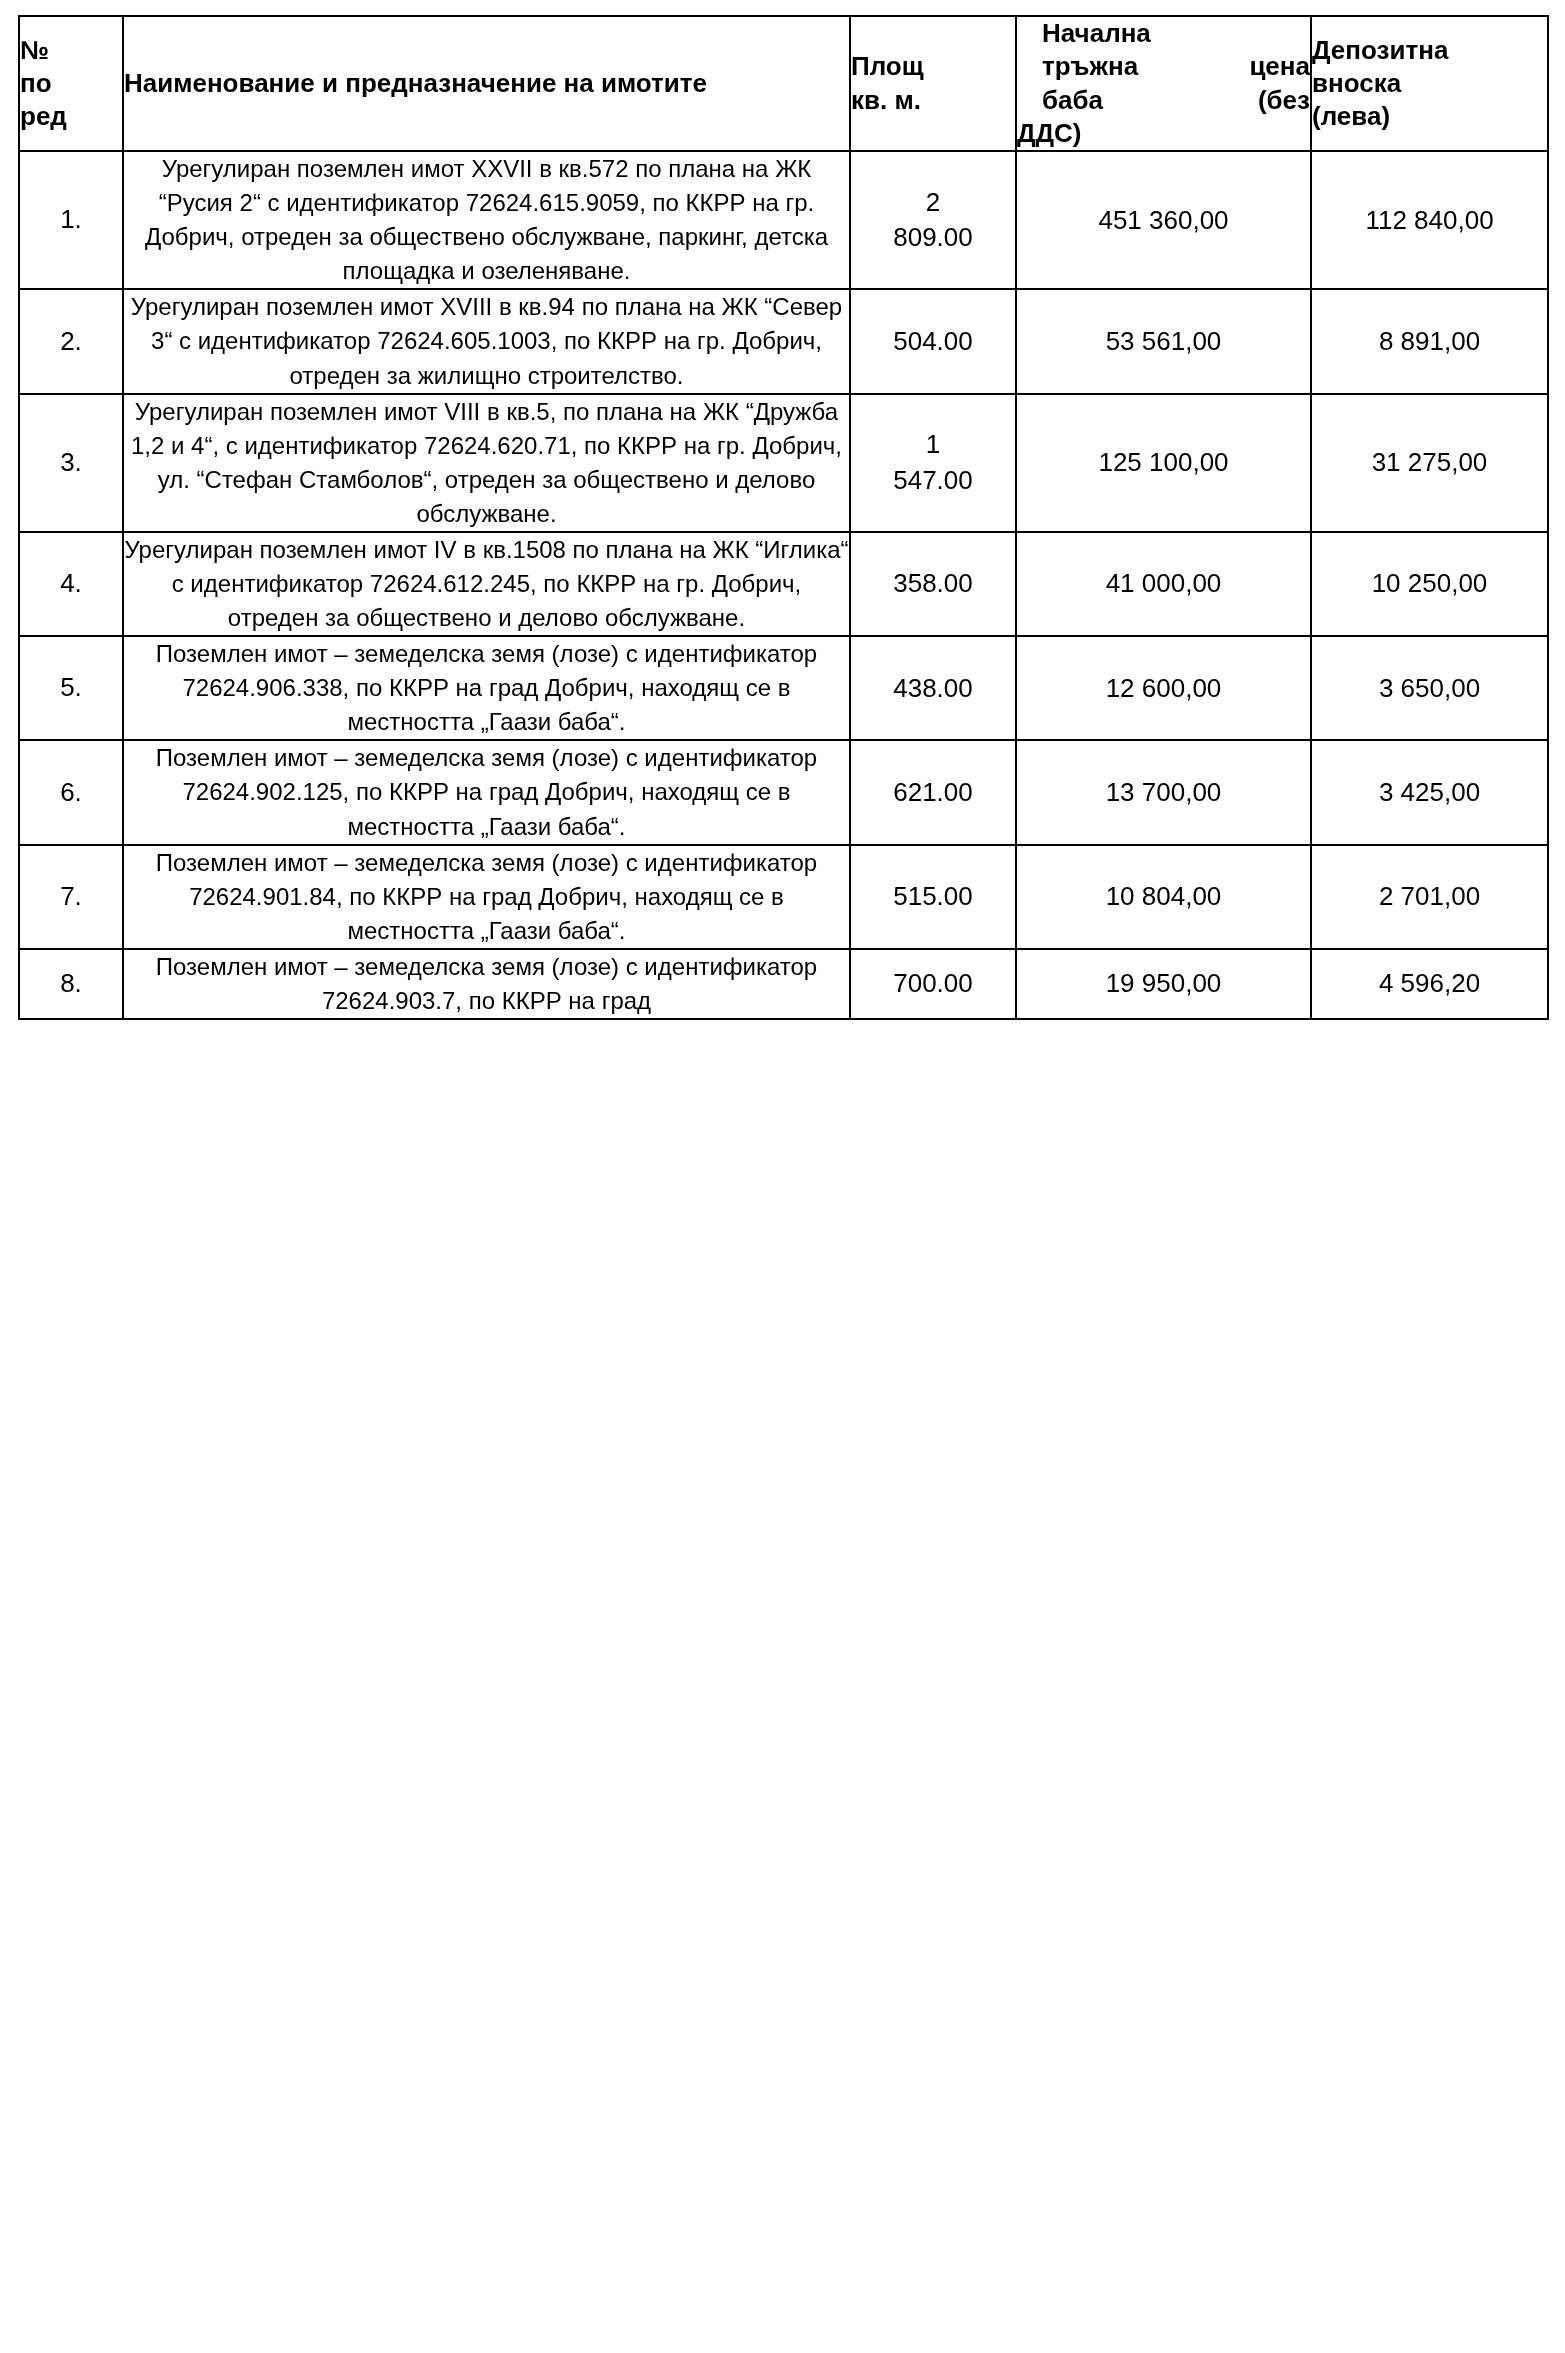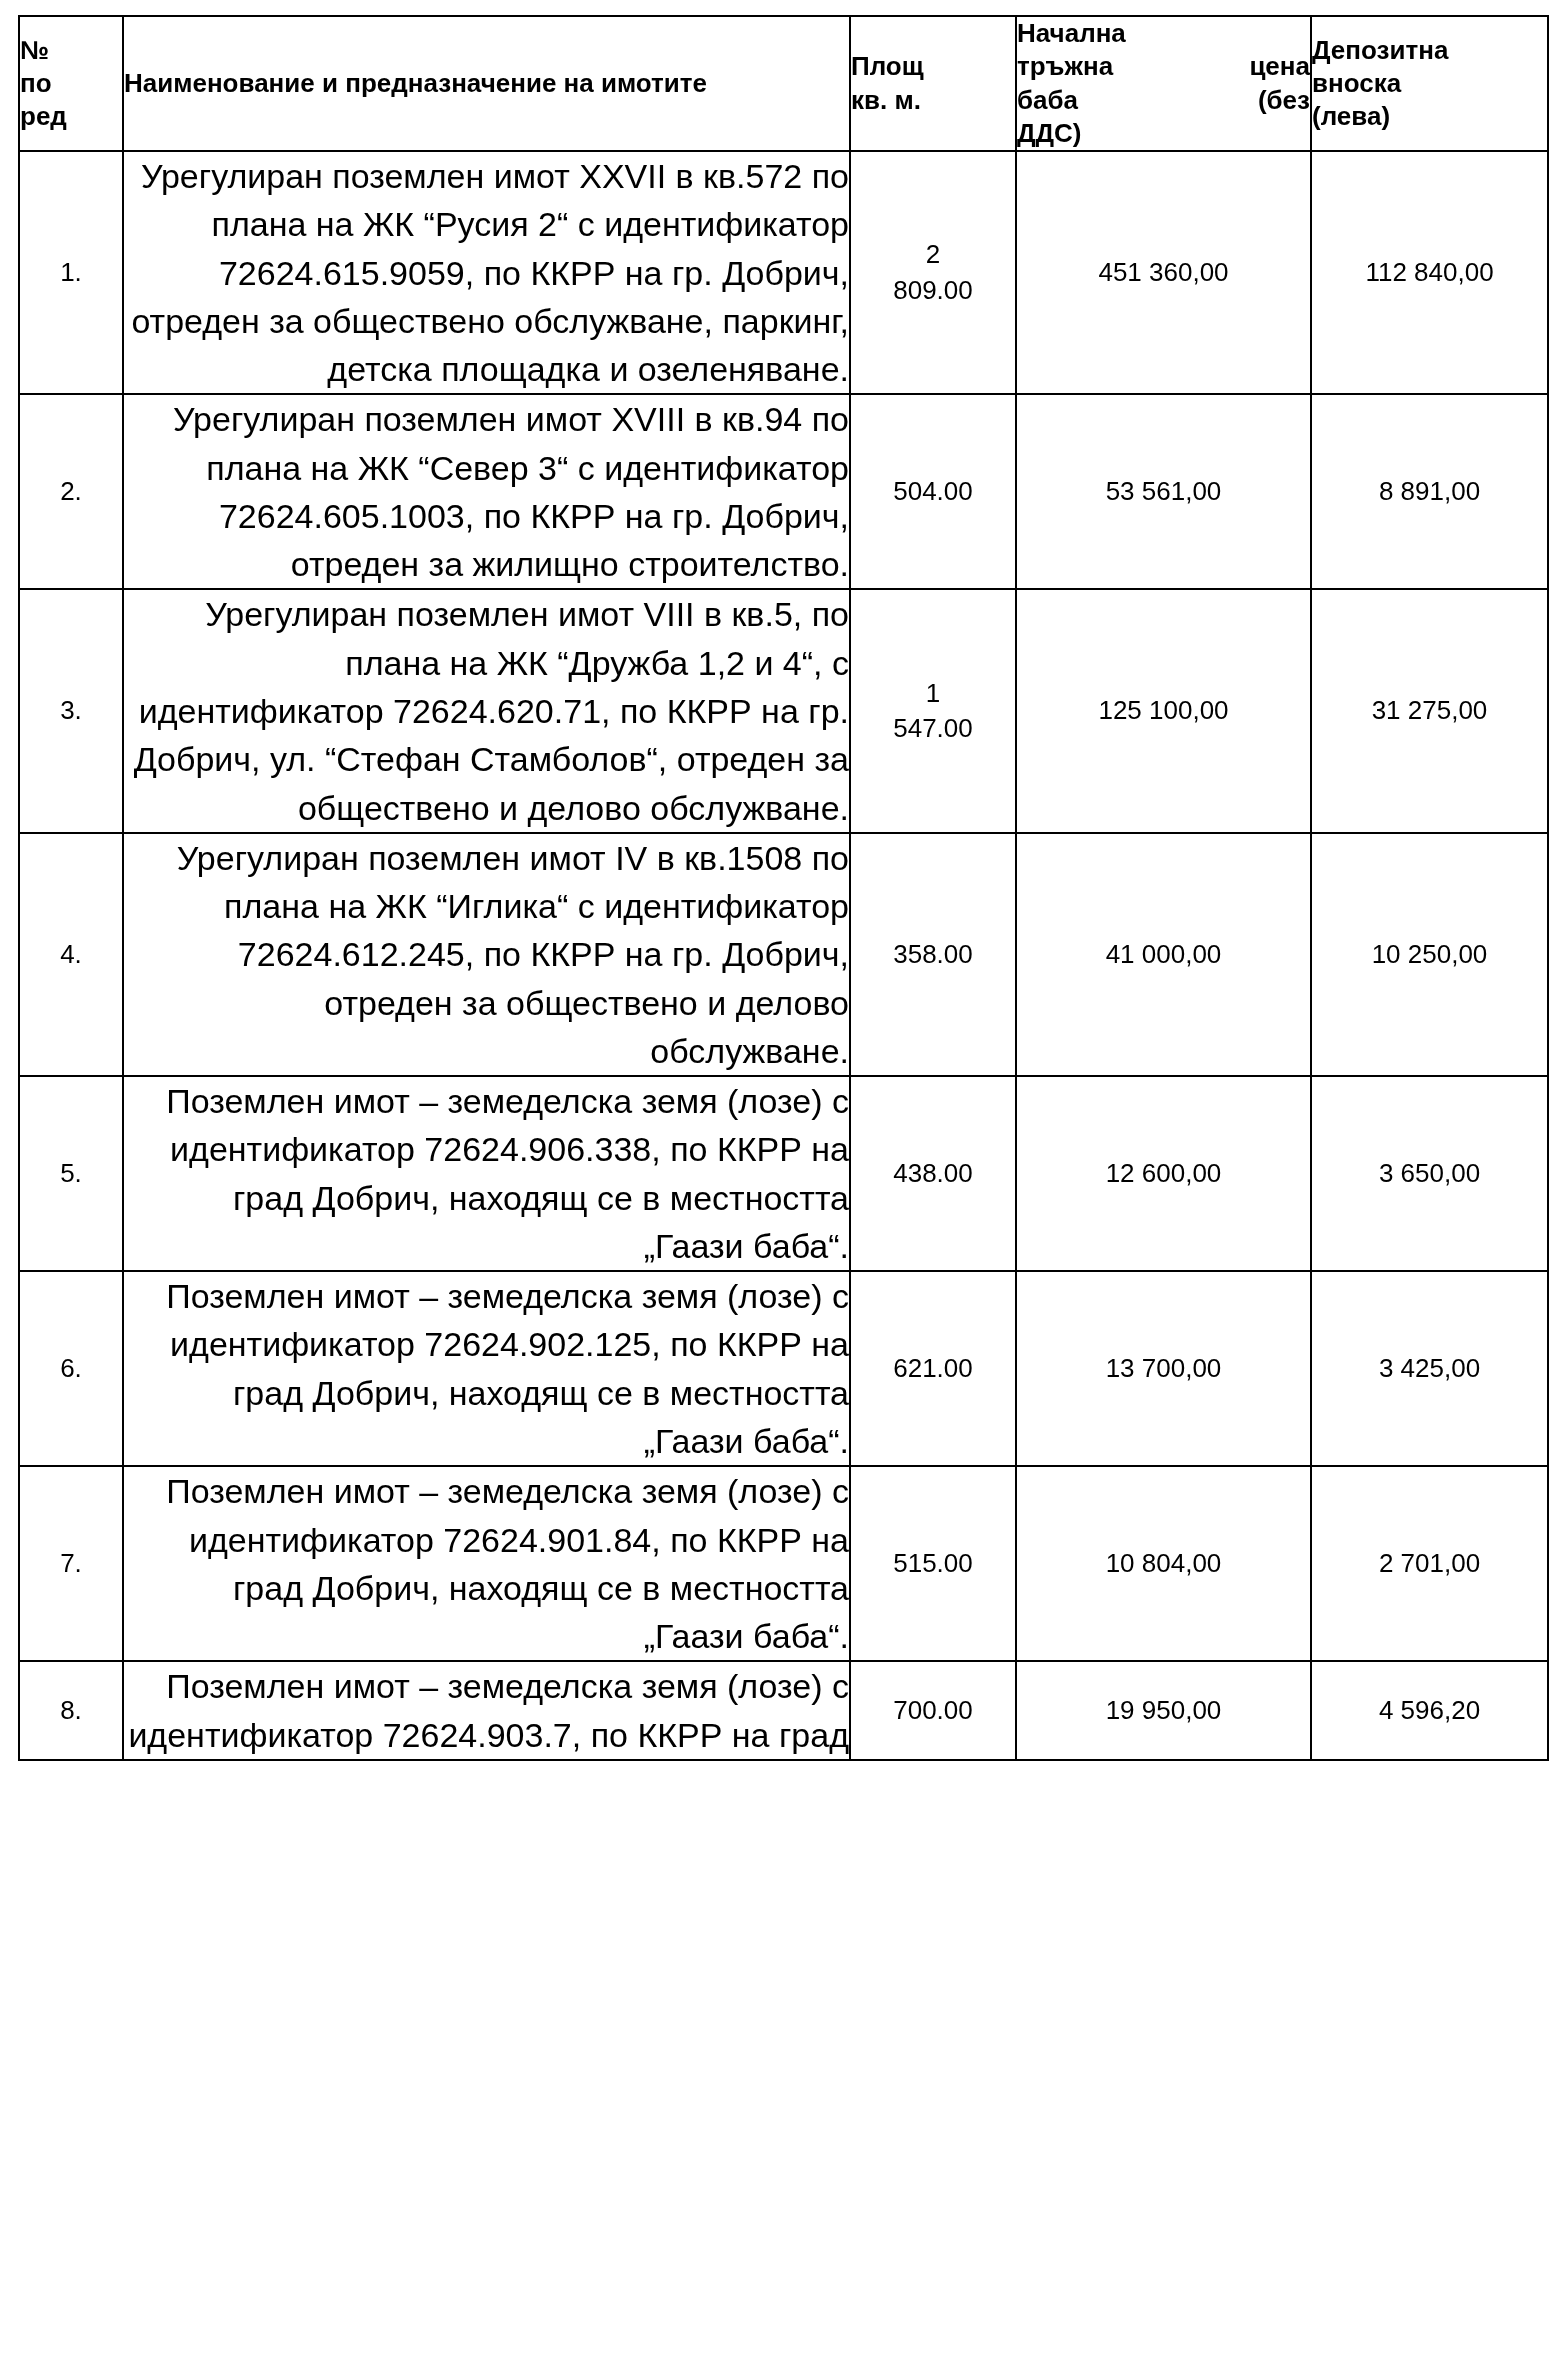--- a/index.html
+++ b/index.html
@@ -48,30 +48,31 @@
     padding-left: 11.6px;
   }
   th.hdr-price {
     text-align: justify;
     text-align-last: justify;
   }
   th .justify-line {
     display: block;
     text-align: justify;
     text-align-last: justify;
+    padding-left: 25px;
   }
   td.cell-num {
     text-align: center;
     font-size: 26px;
     line-height: 1.3;
     padding: 8.3px 5px;
   }
   td.cell-desc {
-    text-align: right;
-    font-size: 34px;
+    text-align: center;
+    font-size: 24px;
     line-height: 1.42;
     padding: 11.6px 13.3px 13.3px 13.3px;
   }
   td.cell-area,
   td.cell-price,
   td.cell-dep {
     text-align: center;
     font-size: 26px;
     line-height: 1.36;
     padding: 8.3px 10px;

